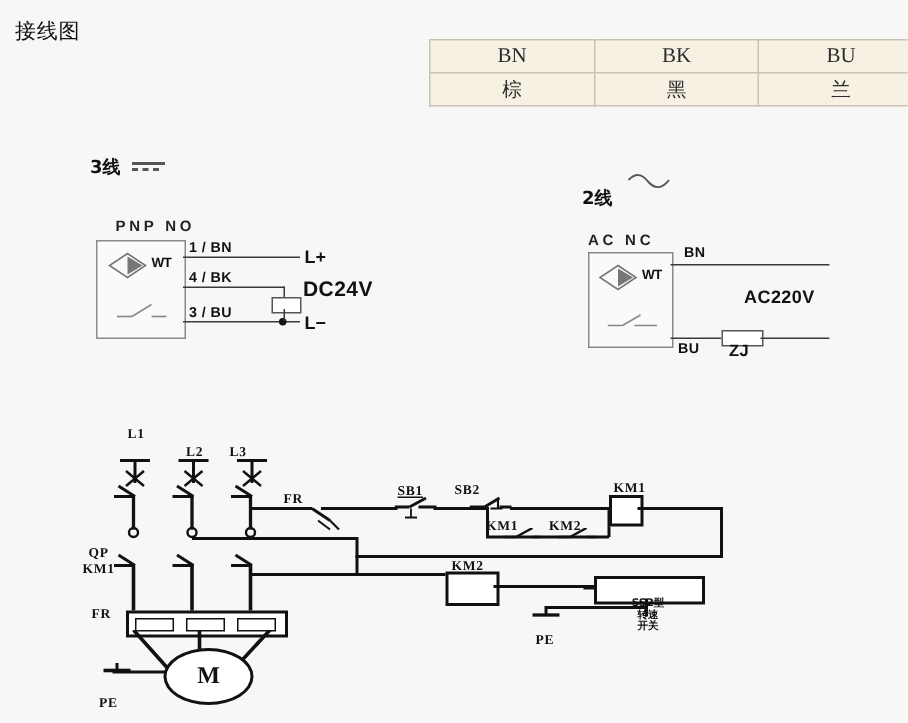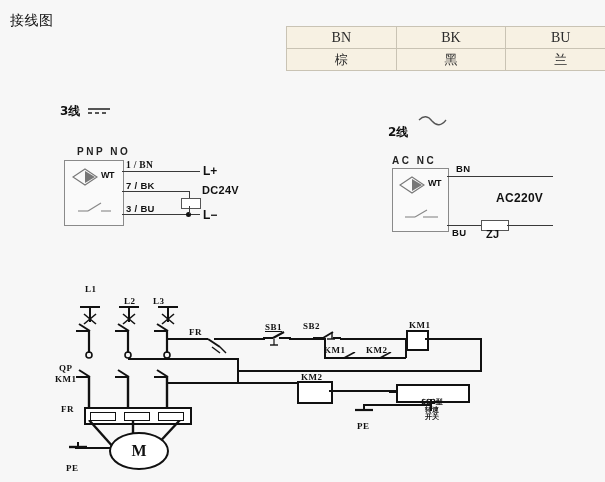--- a/index.html
+++ b/index.html
@@ -30,21 +30,21 @@
   #cap-3wire{left:60px;top:103px;}
   #cap-2wire{left:388px;top:114px;margin-top:10px;}
   .dc-sym{position:absolute;width:22px;height:10px;}
   .dc-sym i{position:absolute;left:0;background:#555;height:1.5px;}
   
   .sensor-label{font-size:10px;letter-spacing:2.5px;font-weight:bold;font-family:"Liberation Sans",sans-serif;color:#222;}
   .sensor-box{border:1.4px solid #8a8a8a;background:#fafafa;}
   .wt{font-size:9px;font-weight:bold;font-family:"Liberation Sans",sans-serif;color:#111;letter-spacing:-.5px;}
   .term{font-size:9.5px;font-weight:bold;font-family:"Liberation Sans",sans-serif;color:#111;letter-spacing:.3px;}
   .rail{font-size:12px;font-weight:bold;font-family:"Liberation Sans",sans-serif;color:#111;}
-  .volt{font-size:11px;font-weight:bold;font-family:"Liberation Sans",sans-serif;color:#111;letter-spacing:.3px;}
+  .volt{font-size:14px;font-weight:bold;font-family:"Liberation Sans",sans-serif;color:#111;letter-spacing:.3px;}
   .wire{position:absolute;background:#3a3a3a;}
   .wire.h{height:1.4px;}
   .wire.v{width:1.4px;}
   .node{position:absolute;width:5px;height:5px;border-radius:50%;background:#111;}
   .load-box{position:absolute;border:1.4px solid #555;background:#fff;}
   
   .lw{position:absolute;background:#111;}
   .lw.h{height:2.2px;}
   .lw.v{width:2.2px;}
   .lbl{position:absolute;font-family:"Liberation Serif","DejaVu Serif",serif;
@@ -96,25 +96,25 @@
 </svg>
 <div class="abs wt" style="left:101px;top:170px;">WT</div>
 
 <svg class="abs" style="left:78px;top:200px;" width="34" height="14">
   <line x1="0" y1="11" x2="10" y2="11" stroke="#888" stroke-width="1.1"></line>
   <line x1="10" y1="11" x2="23" y2="3" stroke="#888" stroke-width="1.1"></line>
   <line x1="23" y1="11" x2="33" y2="11" stroke="#888" stroke-width="1.1"></line>
 </svg>
 
 <div class="wire h" style="left:122px;top:171px;width:78px;"></div>
-<div class="abs term" style="left:126px;top:160px;font-family:Liberation Serif, serif;">1 / BN</div>
+<div class="abs term" style="left:126px;top:160px;">1 / BN</div>
 <div class="abs rail" style="left:203px;top:164px;">L+</div>
 
 <div class="wire h" style="left:122px;top:191px;width:68px;"></div>
-<div class="abs term" style="left:126px;top:180px;">7 / BK</div>
+<div class="abs term" style="left:126px;top:180px;">4 / BK</div>
 <div class="wire v" style="left:189px;top:191px;height:10px;"></div>
 
 <div class="wire h" style="left:122px;top:214px;width:78px;"></div>
 <div class="abs term" style="left:126px;top:203px;">3 / BU</div>
 <div class="node" style="left:186px;top:212px;"></div>
 <div class="abs rail" style="left:203px;top:208px;">L−</div>
 
 <div class="load-box" style="left:181px;top:198px;width:18px;height:9px;"></div>
 <div class="wire v" style="left:189px;top:206px;height:8px;"></div>
 <div class="abs volt" style="left:202px;top:184px;">DC24V</div>

